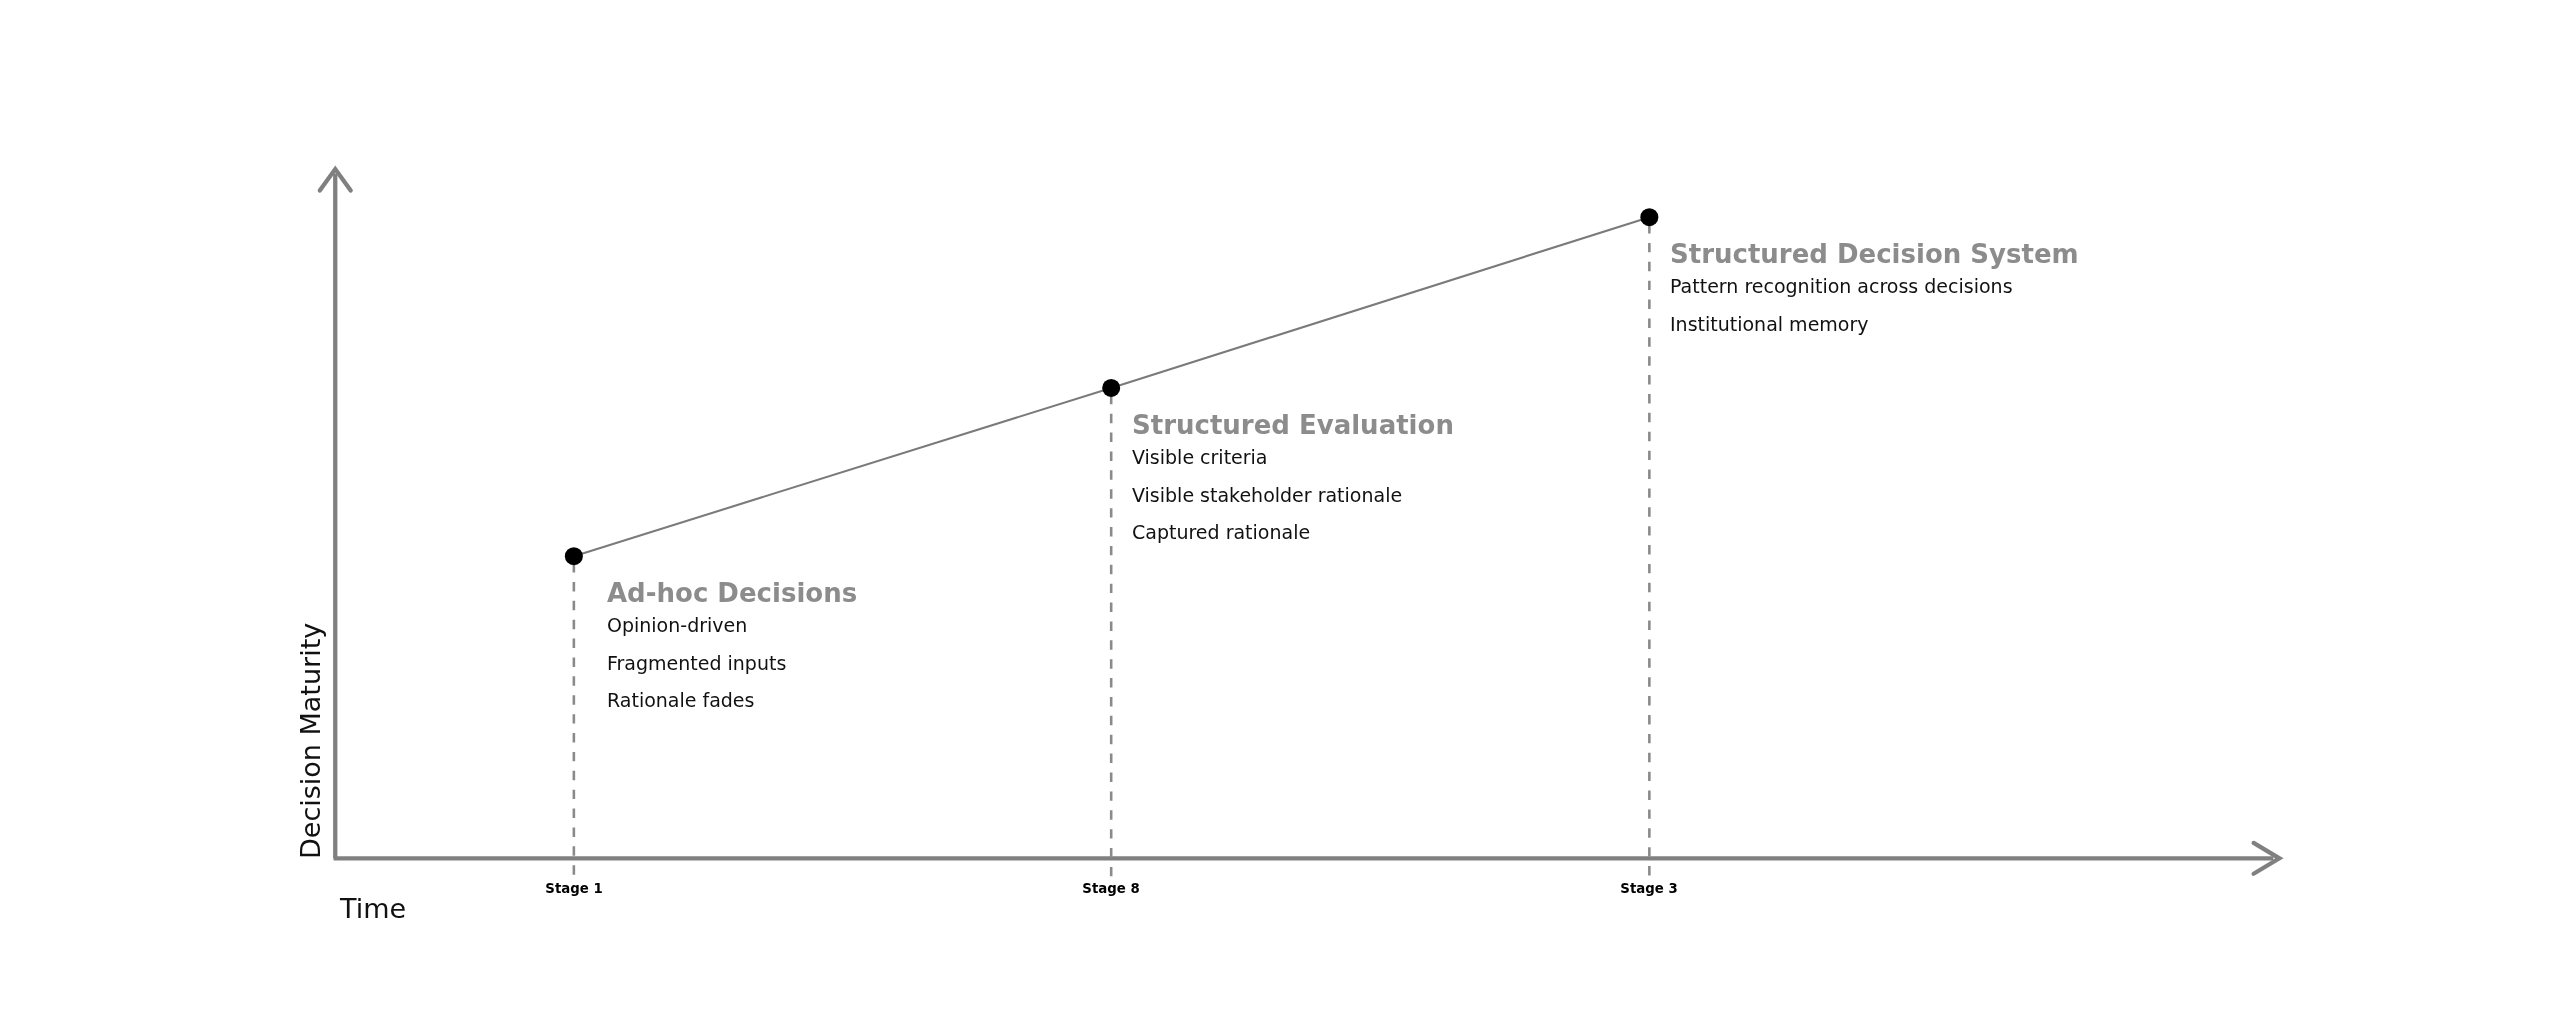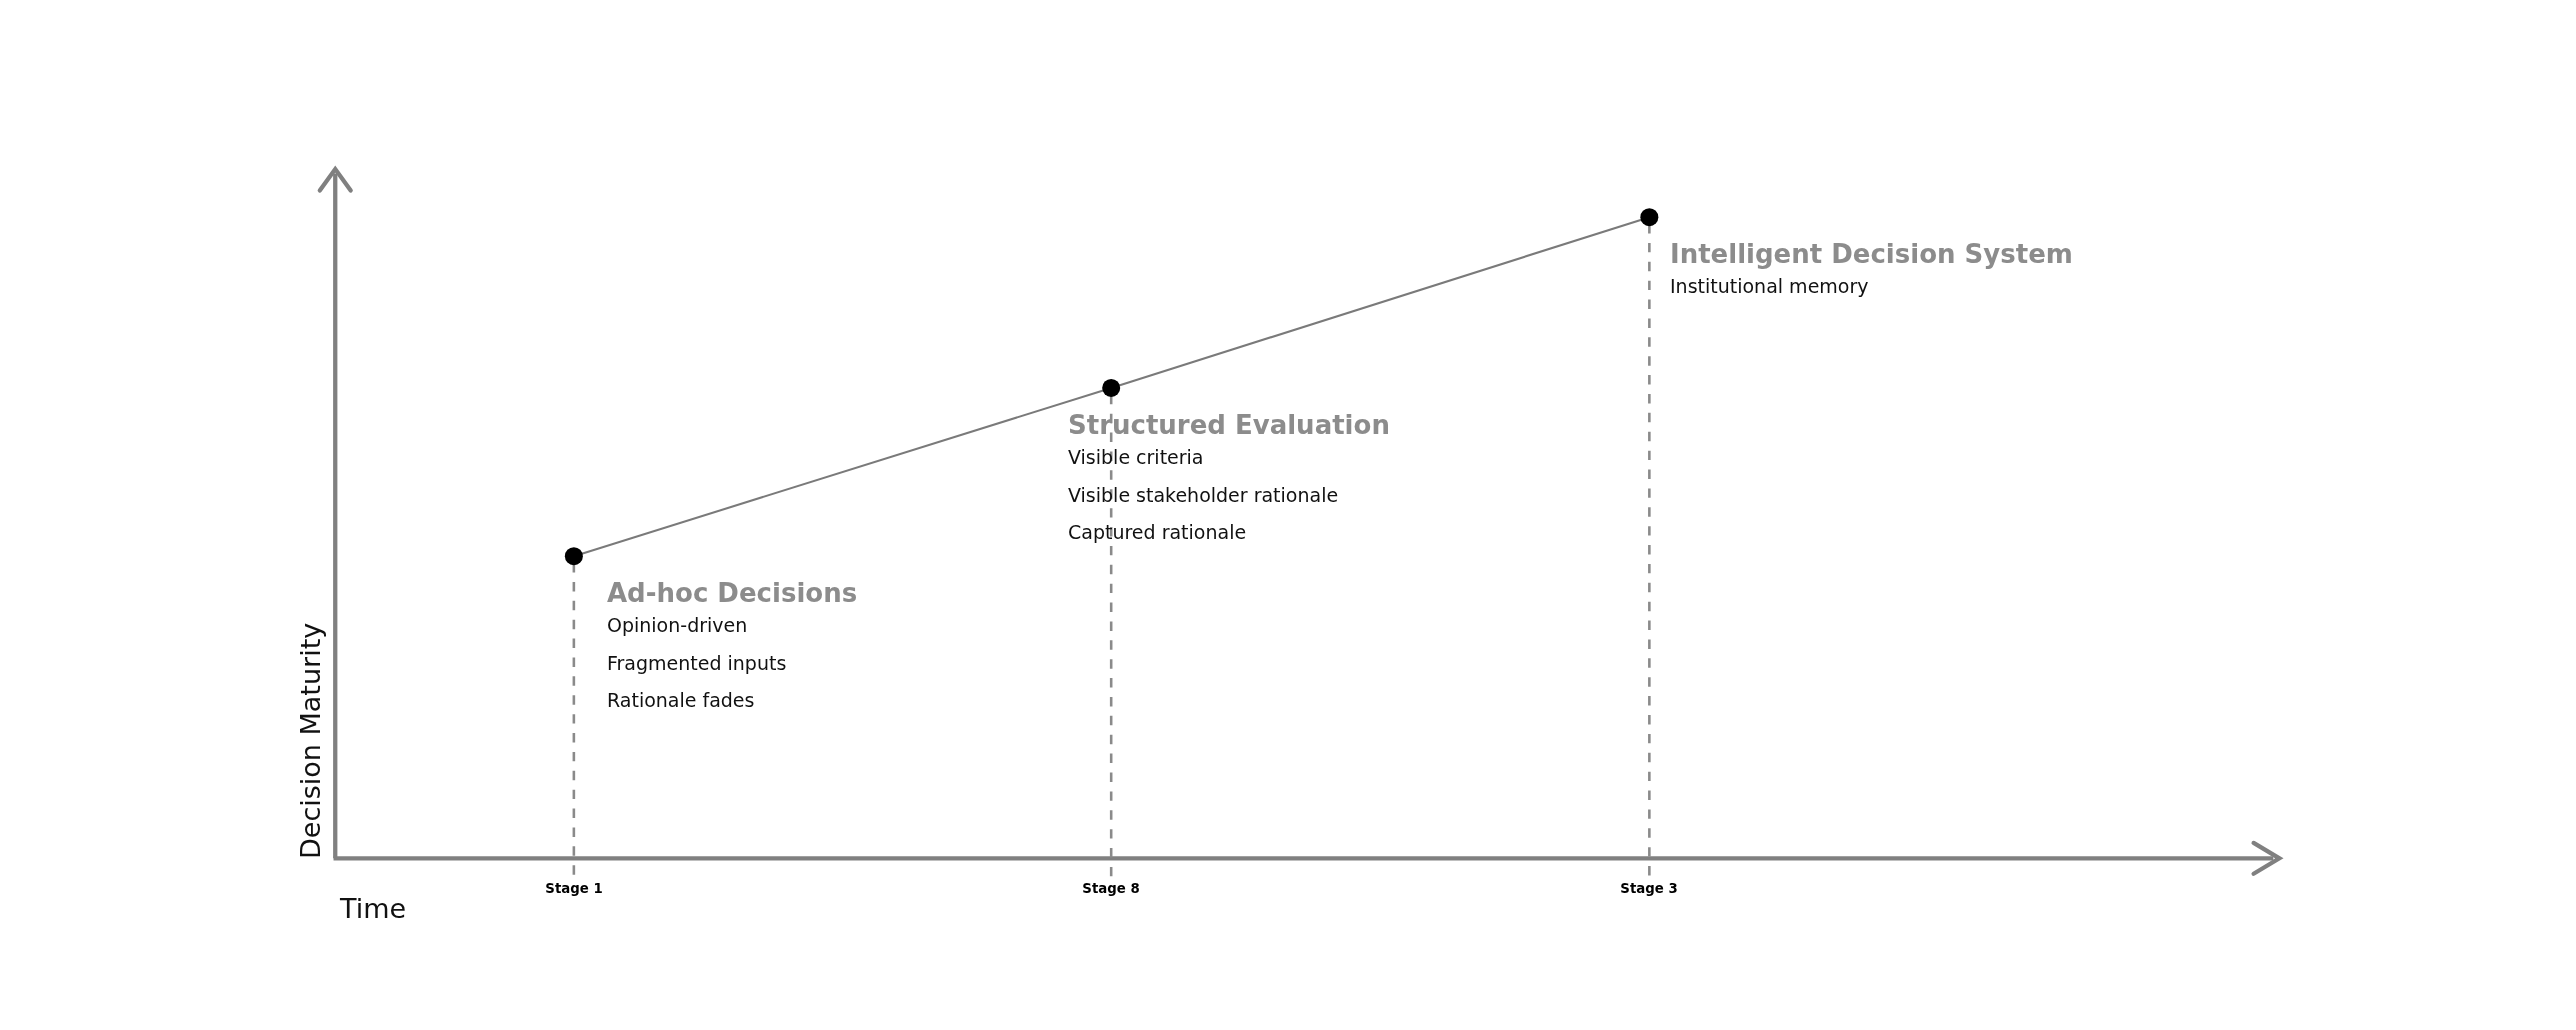--- a/index.html
+++ b/index.html
@@ -127,30 +127,31 @@
 
   <div class="stage-block" style="left:594px; top:578px;margin-left:13px;">
     <div class="stage-heading">Ad-hoc Decisions</div>
     <div class="stage-bullets">
       <div class="stage-bullet">Opinion-driven</div>
       <div class="stage-bullet">Fragmented inputs</div>
       <div class="stage-bullet">Rationale fades</div>
     </div>
   </div>
 
-  <div class="stage-block" style="left:1068px; top:410px;">
+  <div class="stage-block" style="left:1132px; top:410px;">
     <div class="stage-heading">Structured Evaluation</div>
     <div class="stage-bullets">
       <div class="stage-bullet">Visible criteria</div>
       <div class="stage-bullet">Visible stakeholder rationale</div>
       <div class="stage-bullet">Captured rationale</div>
     </div>
   </div>
 
   <div class="stage-block" style="left:1670px; top:239px;">
-    <div class="stage-heading">Intelligent Decision System</div>
+    <div class="stage-heading">Structured Decision System</div>
     <div class="stage-bullets">
+      <div class="stage-bullet">Pattern recognition across decisions</div>
       <div class="stage-bullet">Institutional memory</div>
     </div>
   </div>
 
 </div>
 
 
 </body></html>

